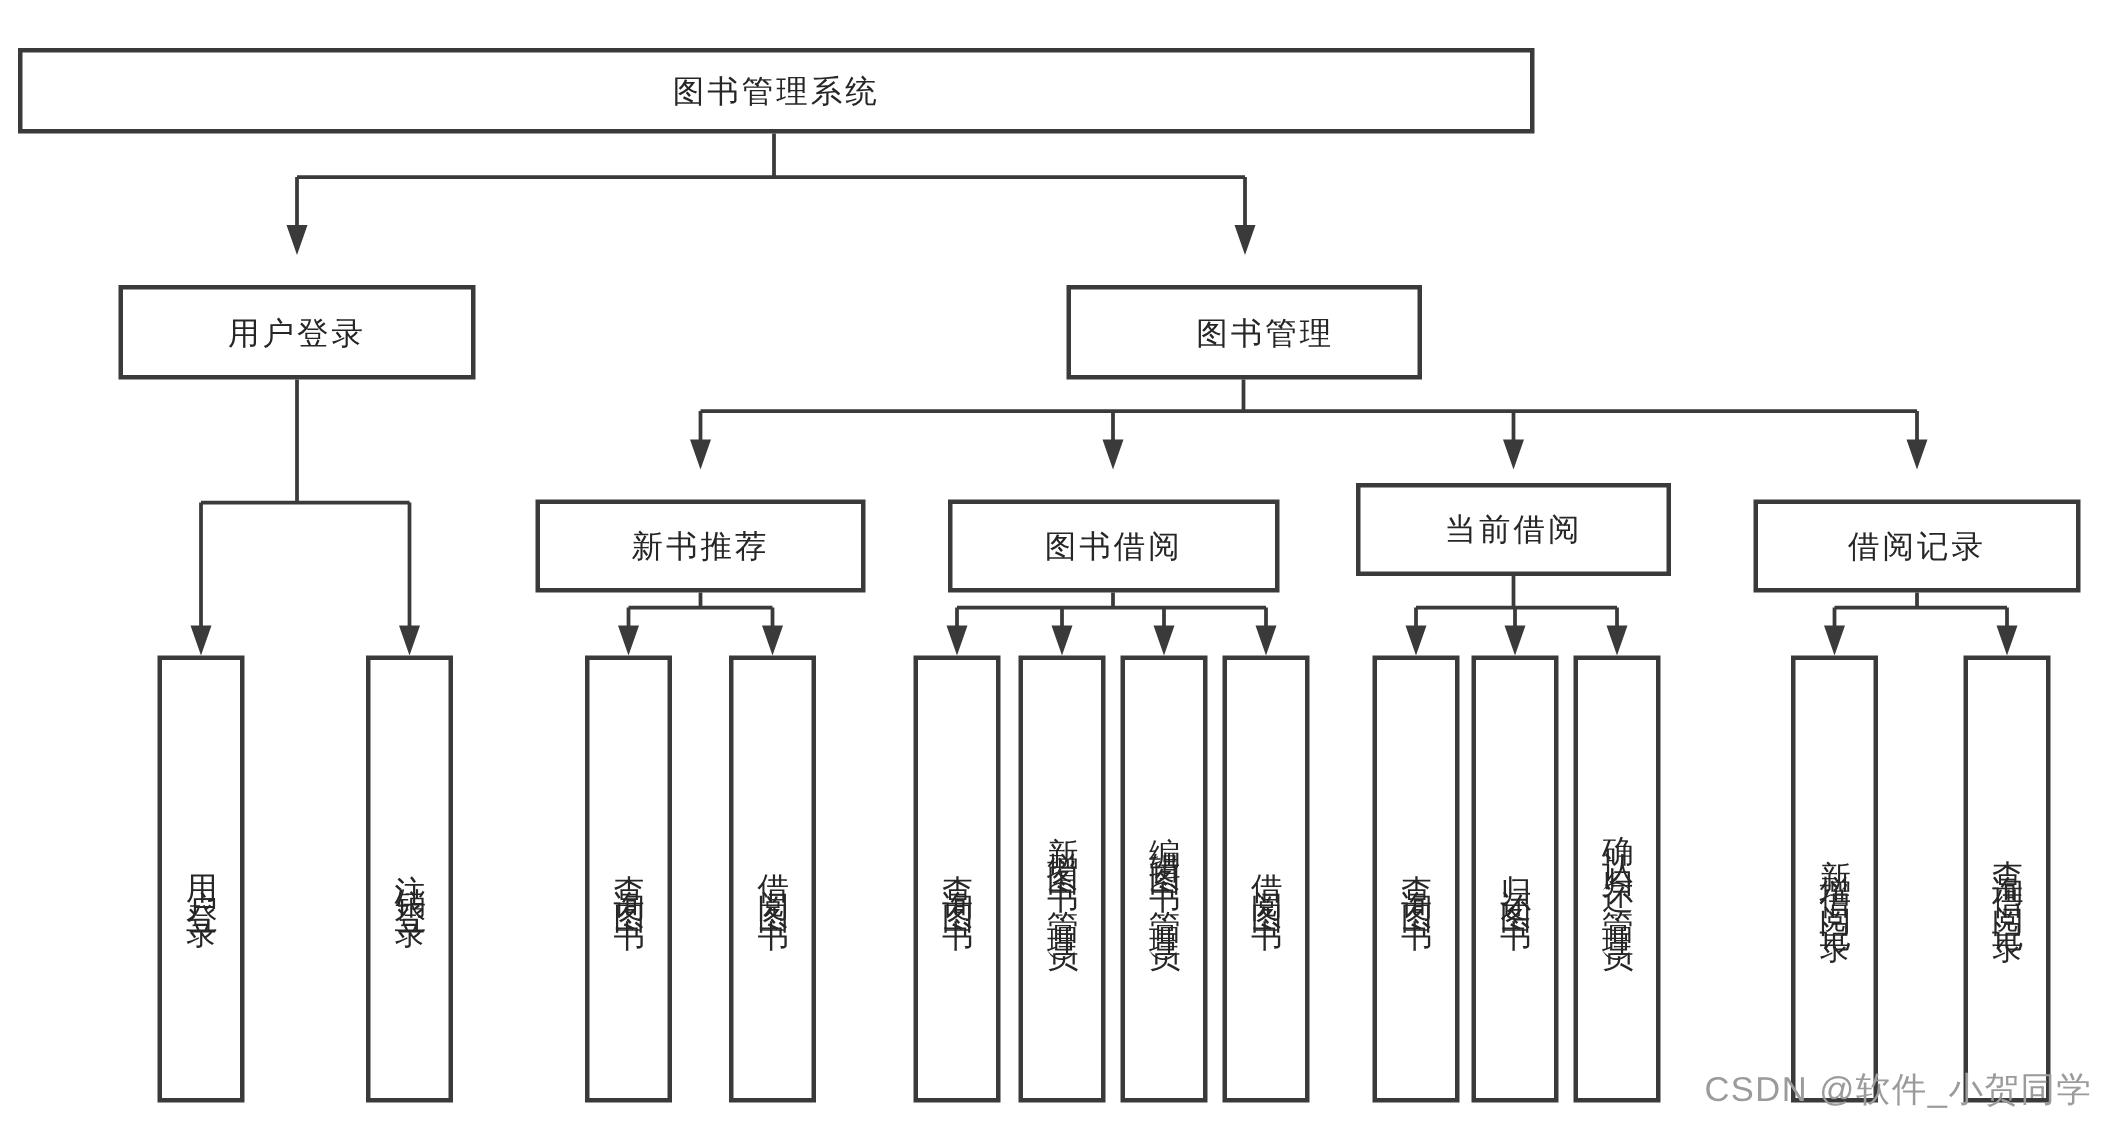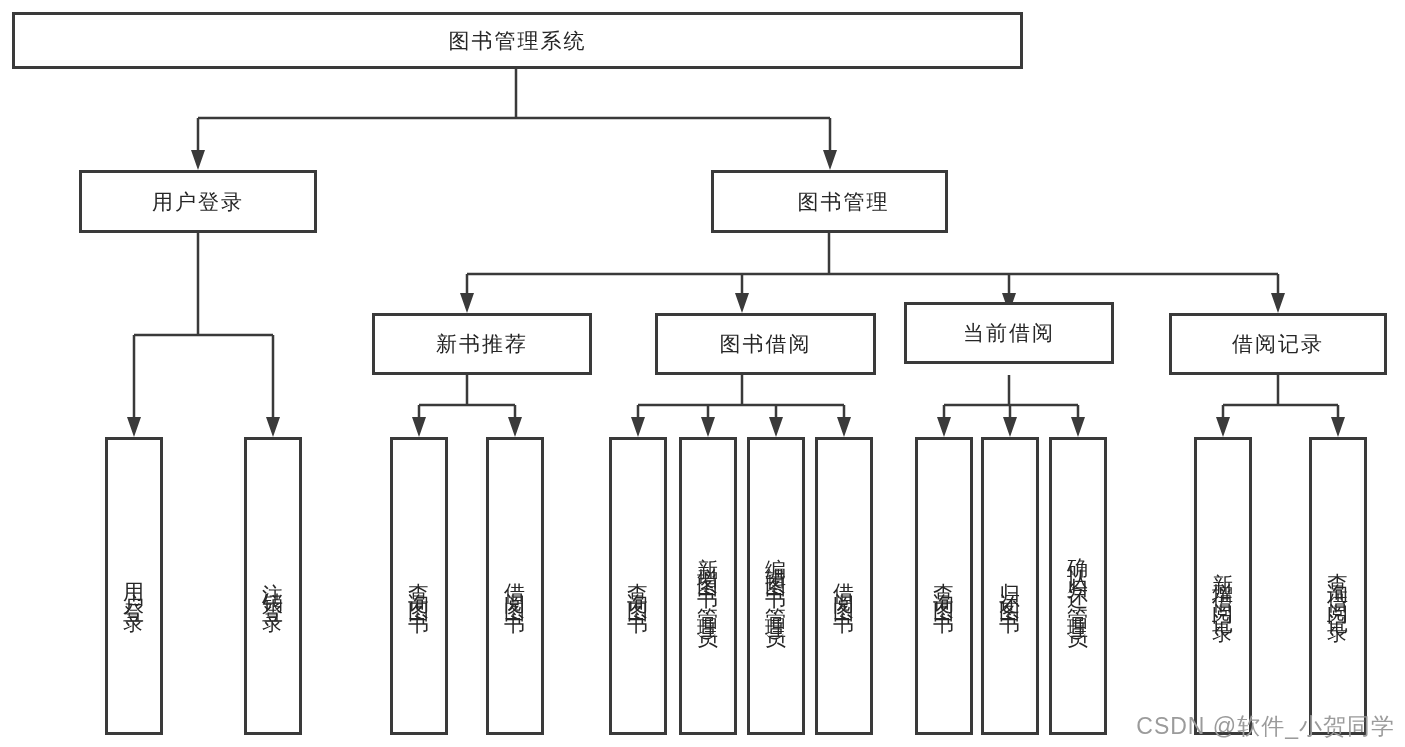--- a/index.html
+++ b/index.html
@@ -28,20 +28,21 @@
     display:flex;
     align-items:center;
     justify-content:center;
     z-index:1;
     text-align:center;
   }
   .hbox{
     font-size:21px;
     letter-spacing:2px;
     white-space:nowrap;
+    margin-top:20px;
   }
   .vbox{
     width:58px;height:298px;top:437px;
     writing-mode:vertical-rl;
     text-orientation:mixed;
     font-size:21px;
     letter-spacing:10px;
     line-height:1;
   }
   .watermark{
@@ -86,22 +87,22 @@
              M1071 417 L1085 417 L1078 437 Z
              M1216 417 L1230 417 L1223 437 Z
              M1331 417 L1345 417 L1338 437 Z"></path>
   </svg>
 
   <div class="node hbox" style="left:12px;top:12px;width:1011px;height:57px;">图书管理系统</div>
 
   <div class="node hbox" style="left:79px;top:170px;width:238px;height:63px;">用户登录</div>
   <div class="node hbox" style="left:711px;top:170px;width:237px;height:63px;padding-left:28px;">图书管理</div>
 
-  <div class="node hbox" style="left:372px;top:313px;width:220px;height:62px;">新书推荐</div>
-  <div class="node hbox" style="left:655px;top:313px;width:221px;height:62px;">图书借阅</div>
+  <div class="node hbox" style="left:357px;top:313px;width:220px;height:62px;">新书推荐</div>
+  <div class="node hbox" style="left:632px;top:313px;width:221px;height:62px;">图书借阅</div>
   <div class="node hbox" style="left:904px;top:302px;width:210px;height:62px;">当前借阅</div>
   <div class="node hbox" style="left:1169px;top:313px;width:218px;height:62px;text-align:center;">借阅记录</div>
 
   <div class="node vbox" style="left:105px;">用户登录</div>
   <div class="node vbox" style="left:244px;">注销登录</div>
 
   <div class="node vbox" style="left:390px;">查询图书</div>
   <div class="node vbox" style="left:486px;">借阅图书</div>
 
   <div class="node vbox" style="left:609px;">查询图书</div>

